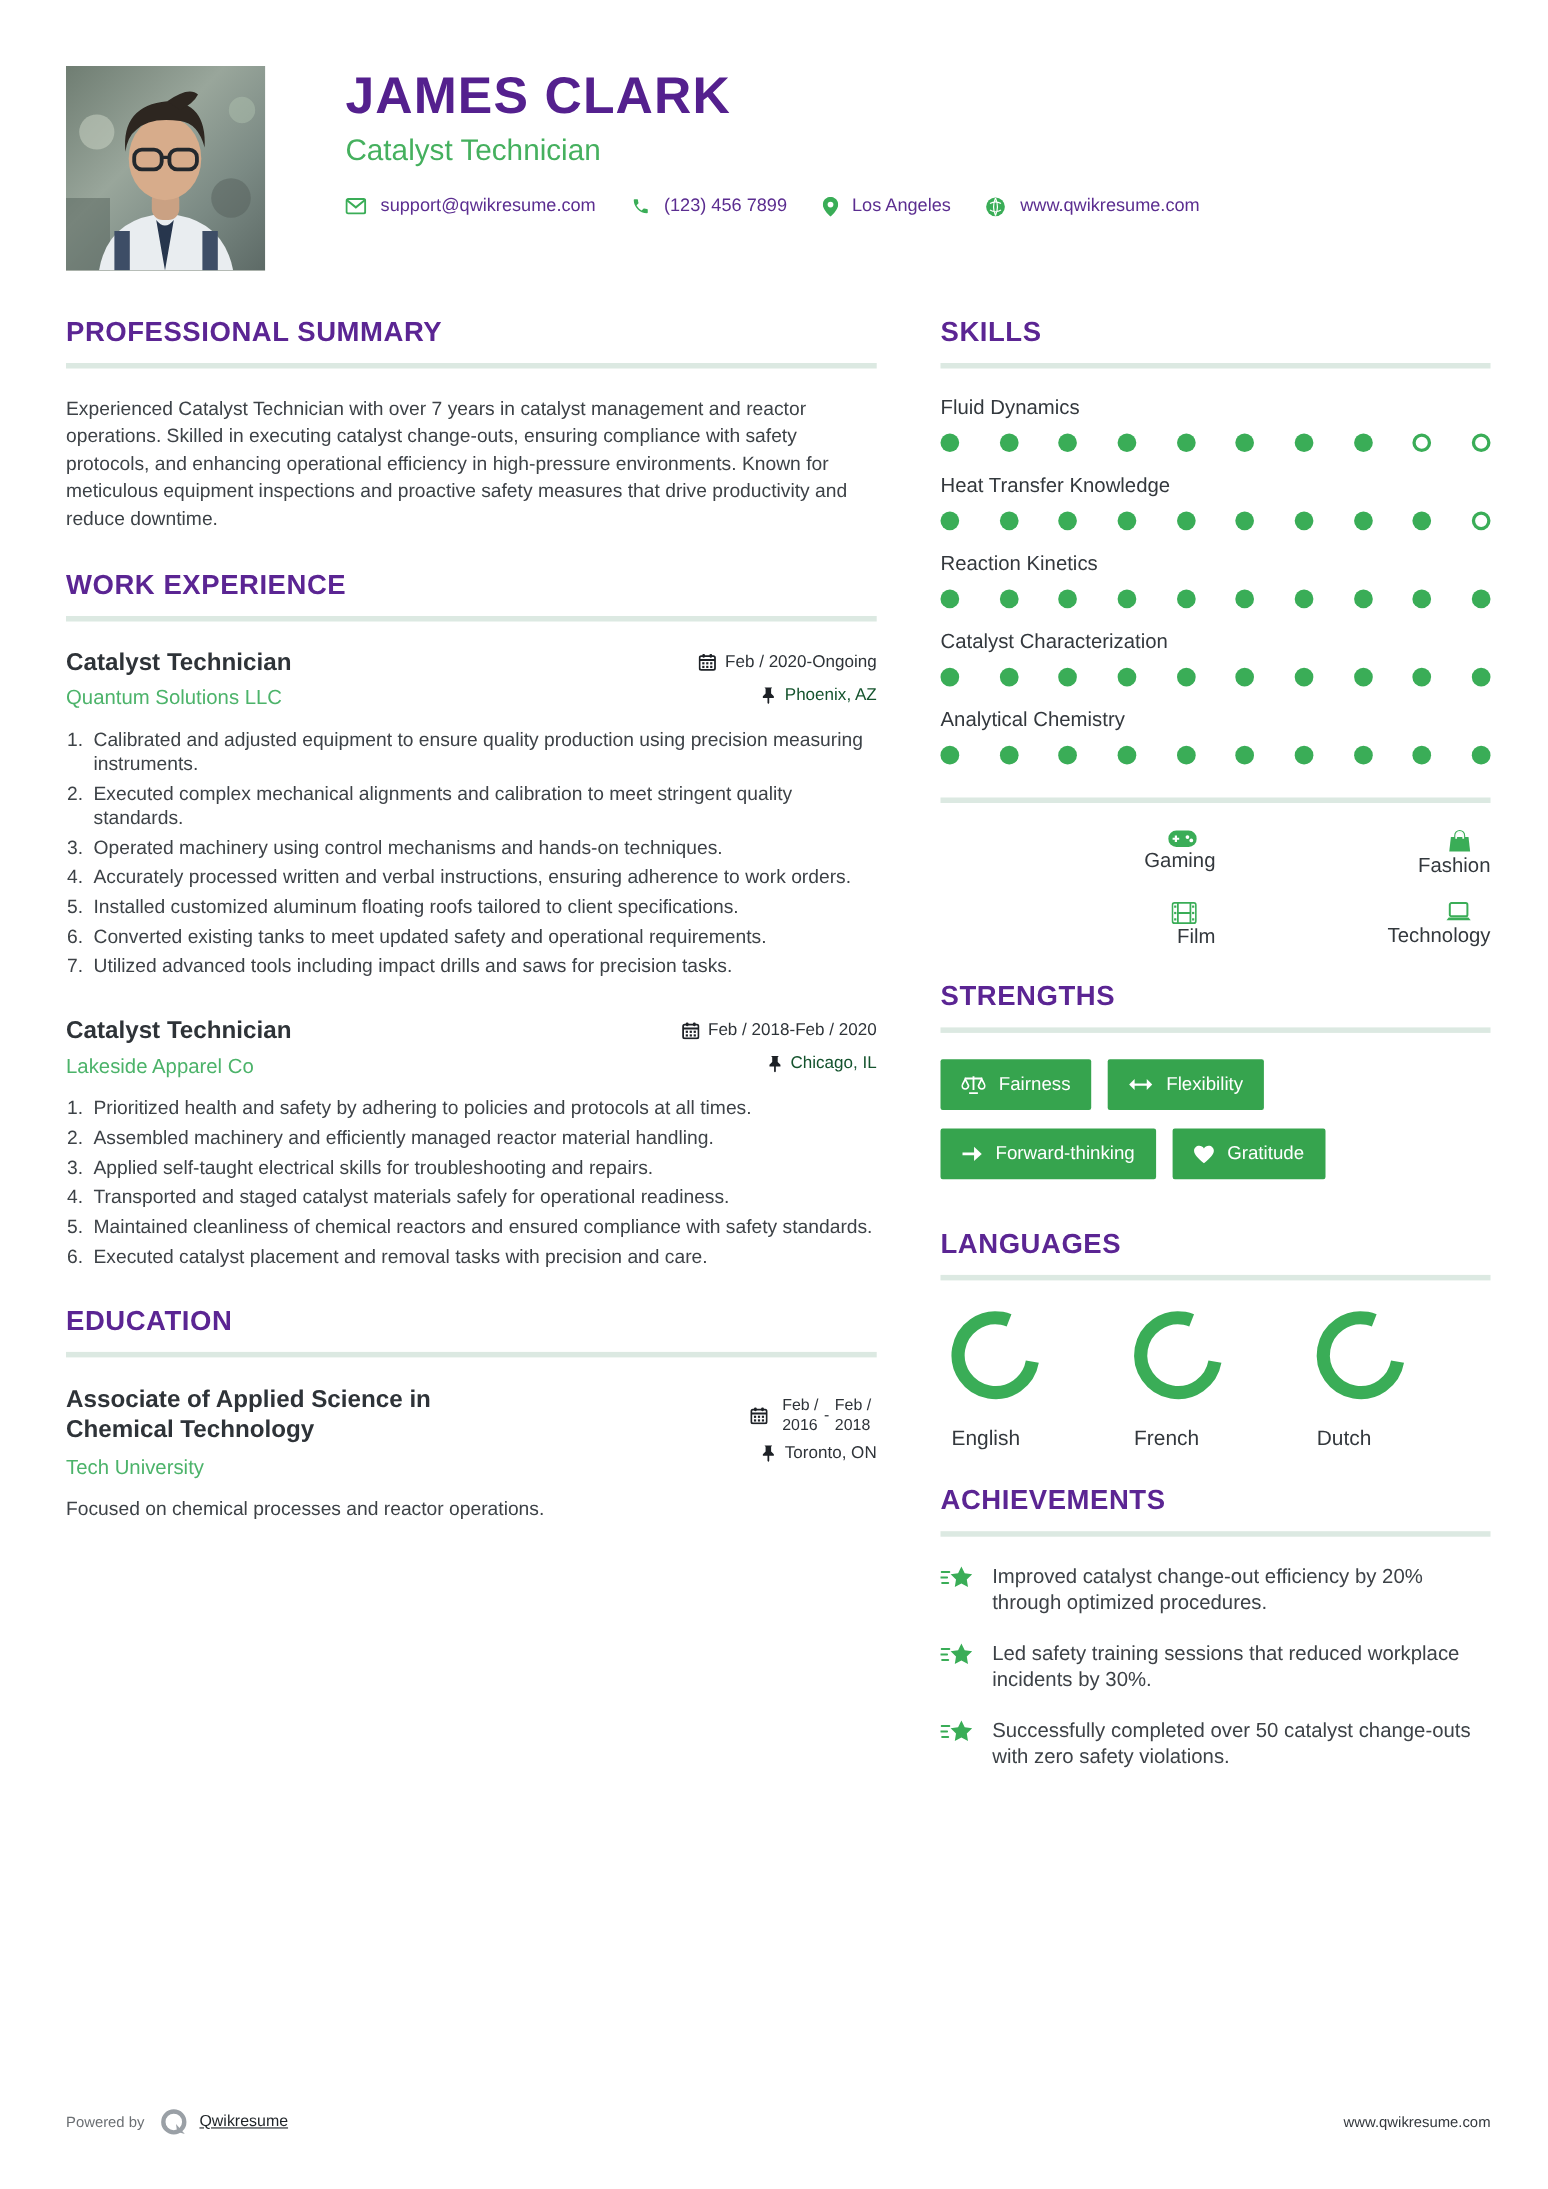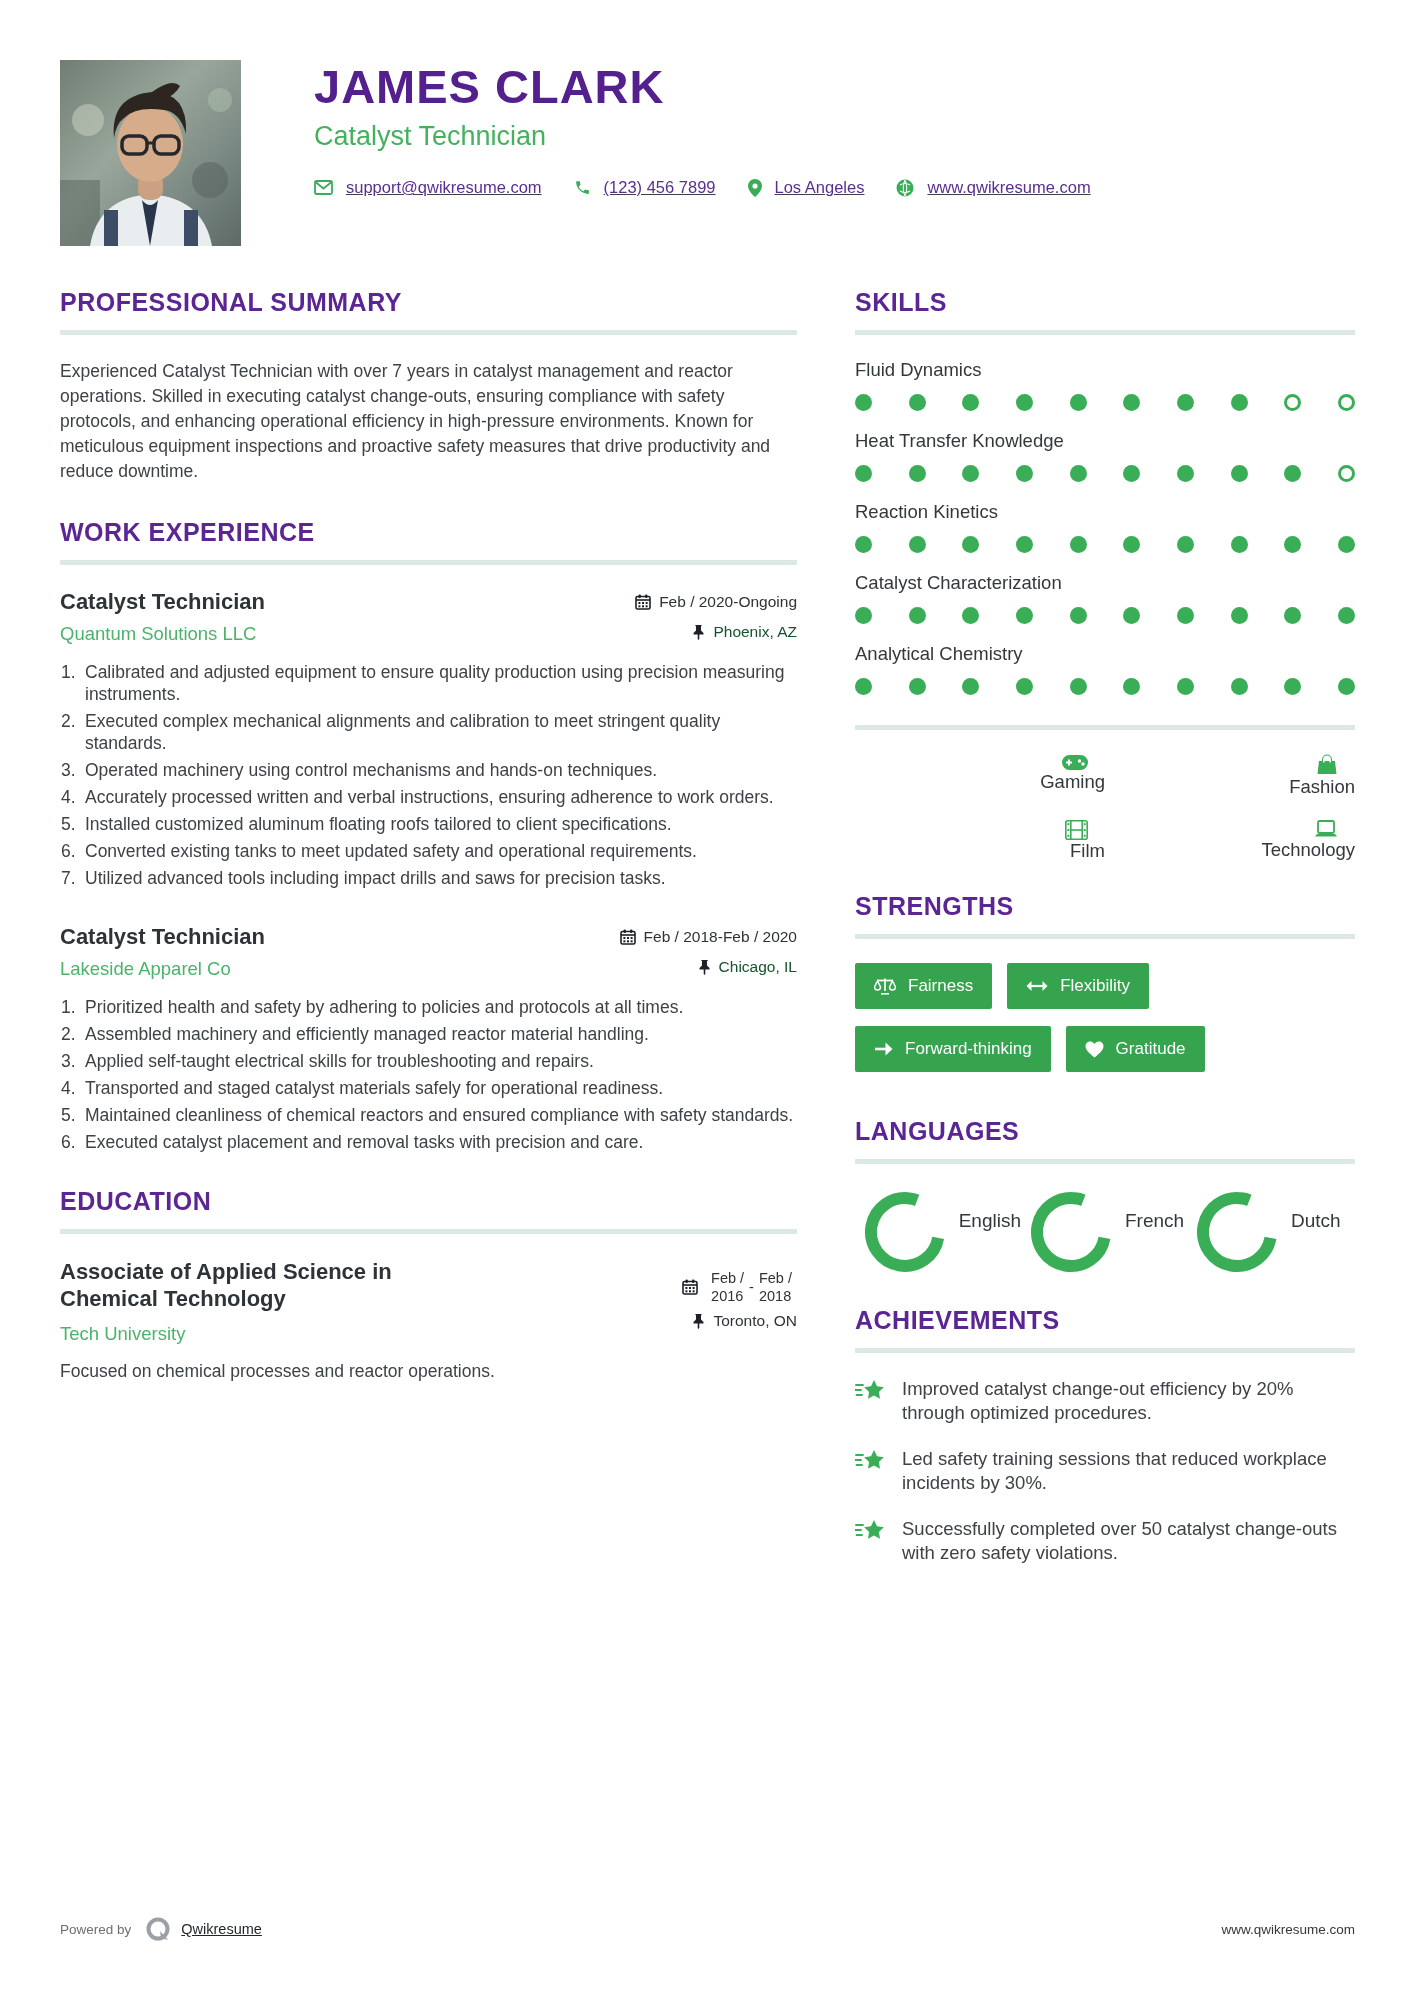--- a/index.html
+++ b/index.html
@@ -6,21 +6,21 @@
   html,body { background:#ffffff; }
   body { font-family:"Liberation Sans", sans-serif; color:#3d4247; }
   .page { position:relative; width:1407px; height:1990px; background:#fff; overflow:hidden; }
 
   
   .header { display:flex; padding:60px 50px 0 60px; }
   .photo { width:181px; height:186px; flex:0 0 auto; overflow:hidden; background:#8a9388; }
   .header-text { margin-left:73px; padding-top:2px; }
   .name { font-size:47px; font-weight:800; letter-spacing:1px; color:#54208e; line-height:1.05; }
   .job-subtitle { font-size:27px; color:#45b05e; margin-top:10px; font-weight:500; }
-  .contact-row { display:flex; align-items:flex-end; margin-top:26px;text-decoration:underline; }
+  .contact-row { display:flex; align-items:flex-end; margin-top:26px; }
   .contact-item { display:flex; align-items:center; margin-right:32px; }
   .contact-item .cicon { display:flex; align-items:center; color:#3aad57; margin-right:13px; }
   .contact-item .ctext { font-size:16.5px; color:#5b2d90; }
 
   
   .columns { display:flex; padding:0 52px 0 60px; margin-top:42px; }
   .col-left { width:737px; margin-right:58px; flex:0 0 auto; }
   .col-right { width:500px; flex:0 0 auto; }
 
   .section { margin-bottom:34px; }
@@ -67,21 +67,21 @@
   .interest .iicon { color:#3aad57; margin-right:17px; display:flex; }
   .interest .ilabel { font-size:18.5px; color:#33383d; }
 
   
   .strengths-wrap { display:flex; flex-wrap:wrap; }
   .strength-btn { display:inline-flex; align-items:center; background:#36a44e; color:#fff; font-size:17px; padding:13px 19px; margin:0 15px 17px 0; border-radius:2px; border:none; font-family:inherit; }
   .strength-btn .sicon { margin-right:12px; display:flex; color:#fff; }
 
   
   .langs { display:flex; margin-top:6px; }
-  .lang { width:166px; display:flex; flex-direction:row; align-items:flex-start; }
+  .lang { width:166px; display:flex; flex-direction:column; align-items:flex-start; }
   .lang svg { margin-left:6px; }
   .lang-name { font-size:19px; color:#33383d; margin-top:22px; margin-left:10px; }
 
   
   .ach { display:flex; margin-bottom:22px; }
   .ach .aicon { flex:0 0 auto; margin-right:17px; margin-top:2px; }
   .ach .atext { font-size:18.5px; line-height:1.3; color:#3d4247; }
 
   
   .footer { position:absolute; left:0; right:0; bottom:48px; display:flex; justify-content:space-between; align-items:center; padding:0 52px 0 60px; }

